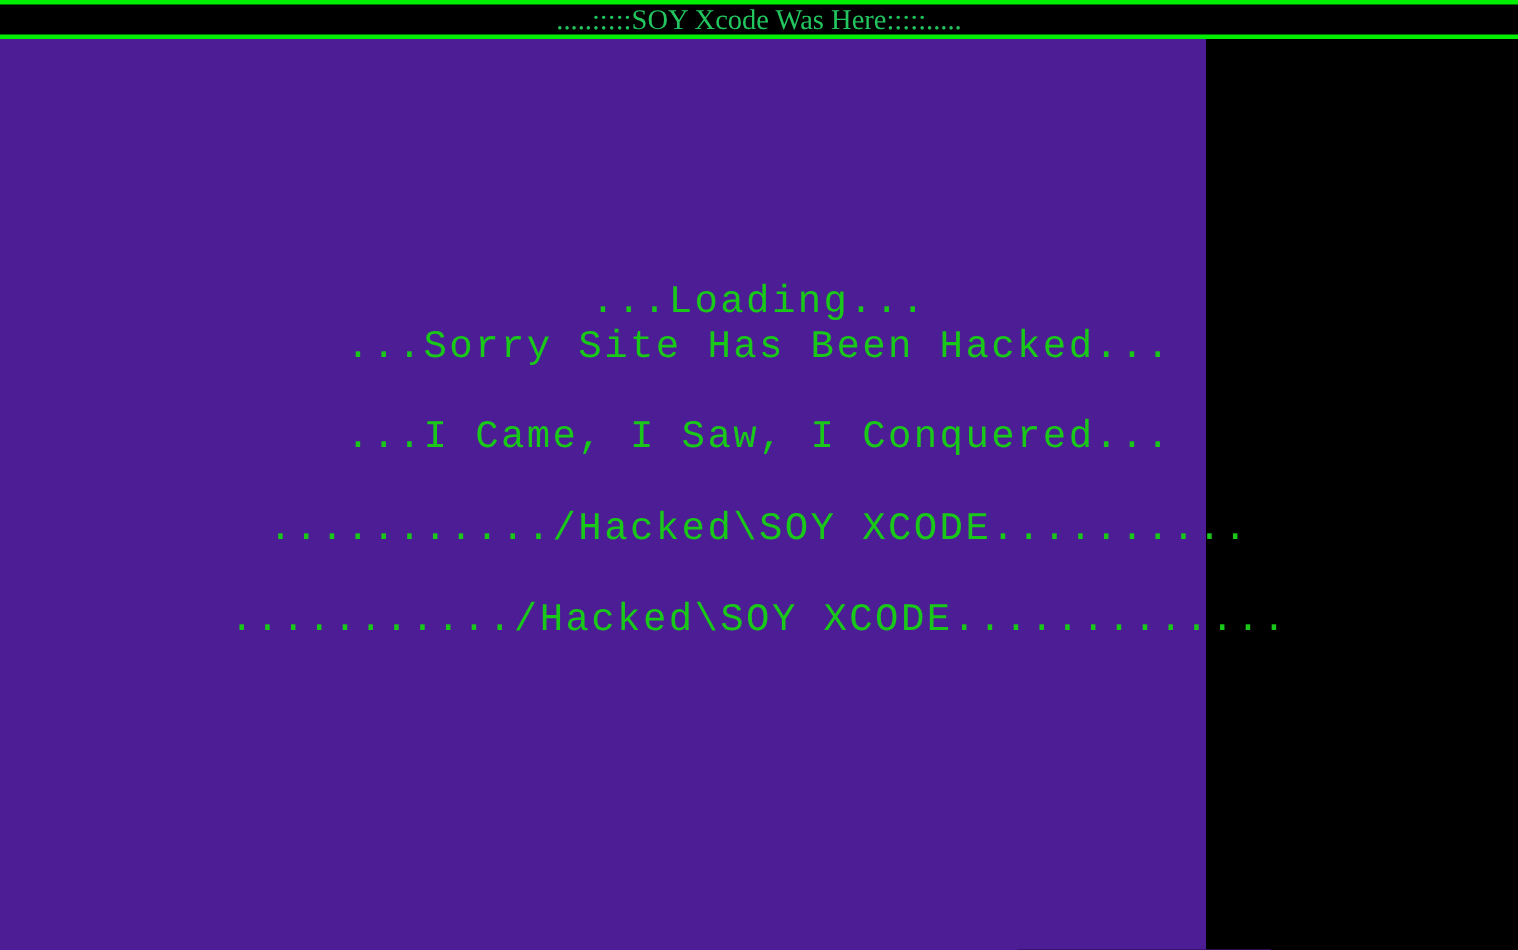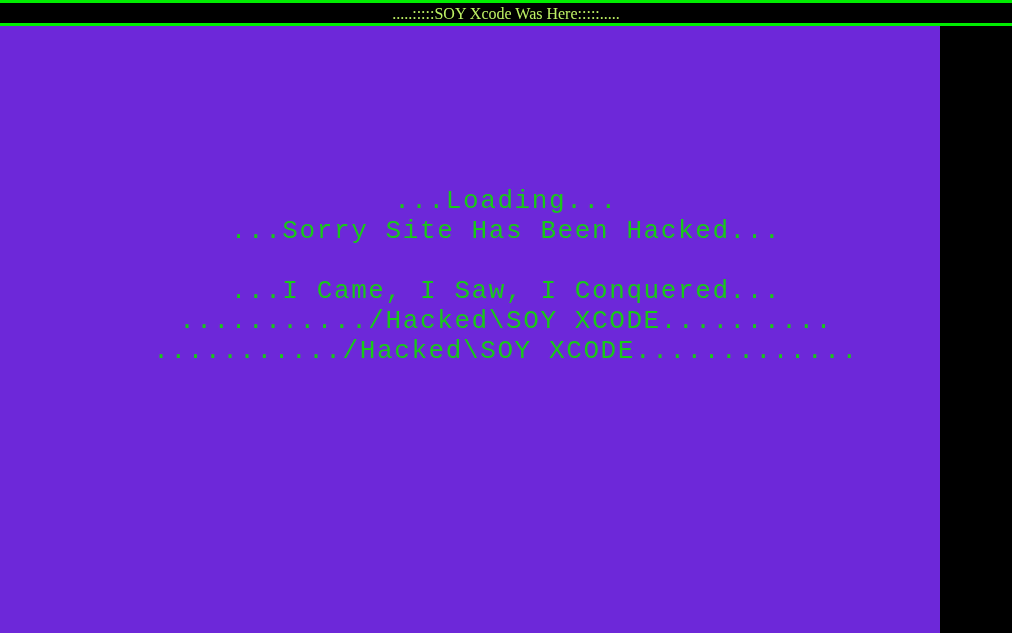--- a/index.html
+++ b/index.html
@@ -25,35 +25,35 @@
     background: #000000;
     border-top: 3px solid #00ee00;
     border-bottom: 3px solid #00ee00;
     box-sizing: border-box;
     display: flex;
     align-items: center;
     justify-content: center;
   }
   .header-text {
     font-family: "Liberation Serif", "DejaVu Serif", serif;
-    font-size: 16px;
+    font-size: 19px;
     line-height: 17px;
-    color: #bef264;
+    color: #22c55e;
     white-space: pre;
     letter-spacing: 0px;
   }
 
   
   .screen {
     position: absolute;
     top: 26px;
     left: 0;
-    width: 940px;
+    width: 804px;
     height: 607px;
-    background: #6d28d9;
+    background: #4c1d95;
   }
 
   .message-block {
     position: absolute;
     top: 160px;
     left: 0;
     width: 1012px;
     text-align: center;
   }
 
@@ -66,20 +66,21 @@
     letter-spacing: 1.6px;
     text-align: center;
   }
 
   .msg-line.spacer-above {
     margin-top: 30px;
     font-family: Liberation Mono, monospace;
   }
 
   .msg-line.big-gap {
+    margin-top: 31px;
   }
 </style>
 </head>
 <body>
 
 <div class="header-band">
   <div class="header-text">.....:::::SOY Xcode Was Here:::::.....</div>
 </div>
 
 <div class="screen">

